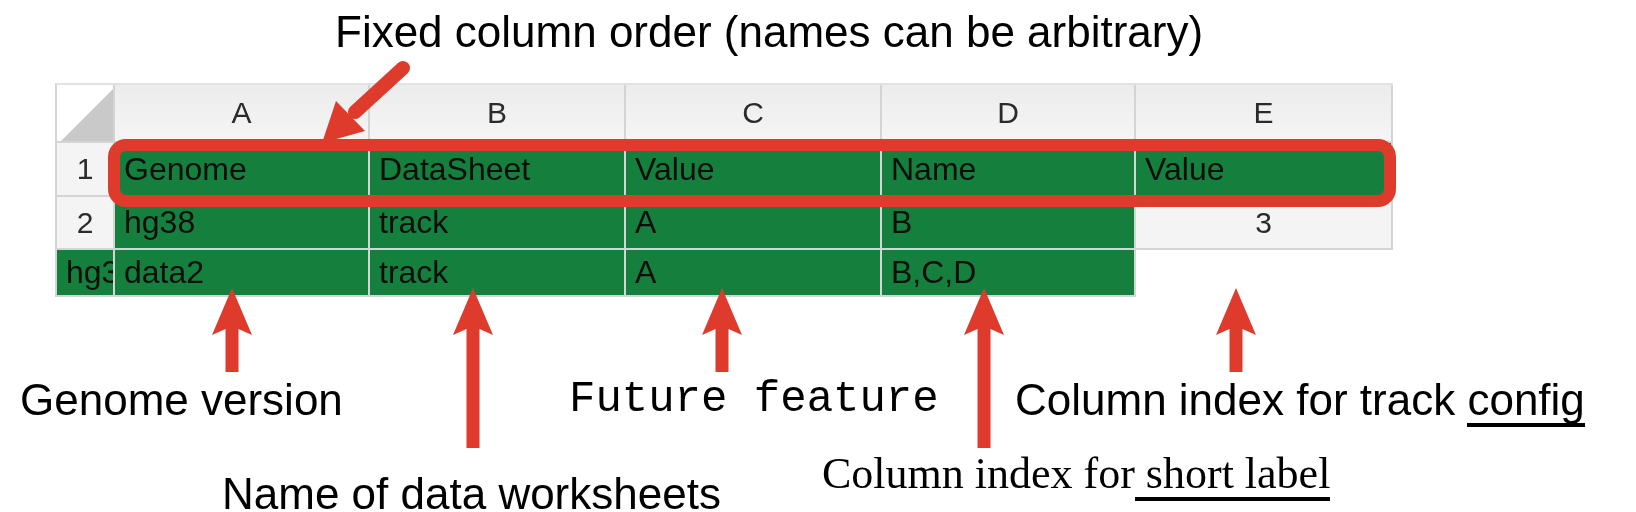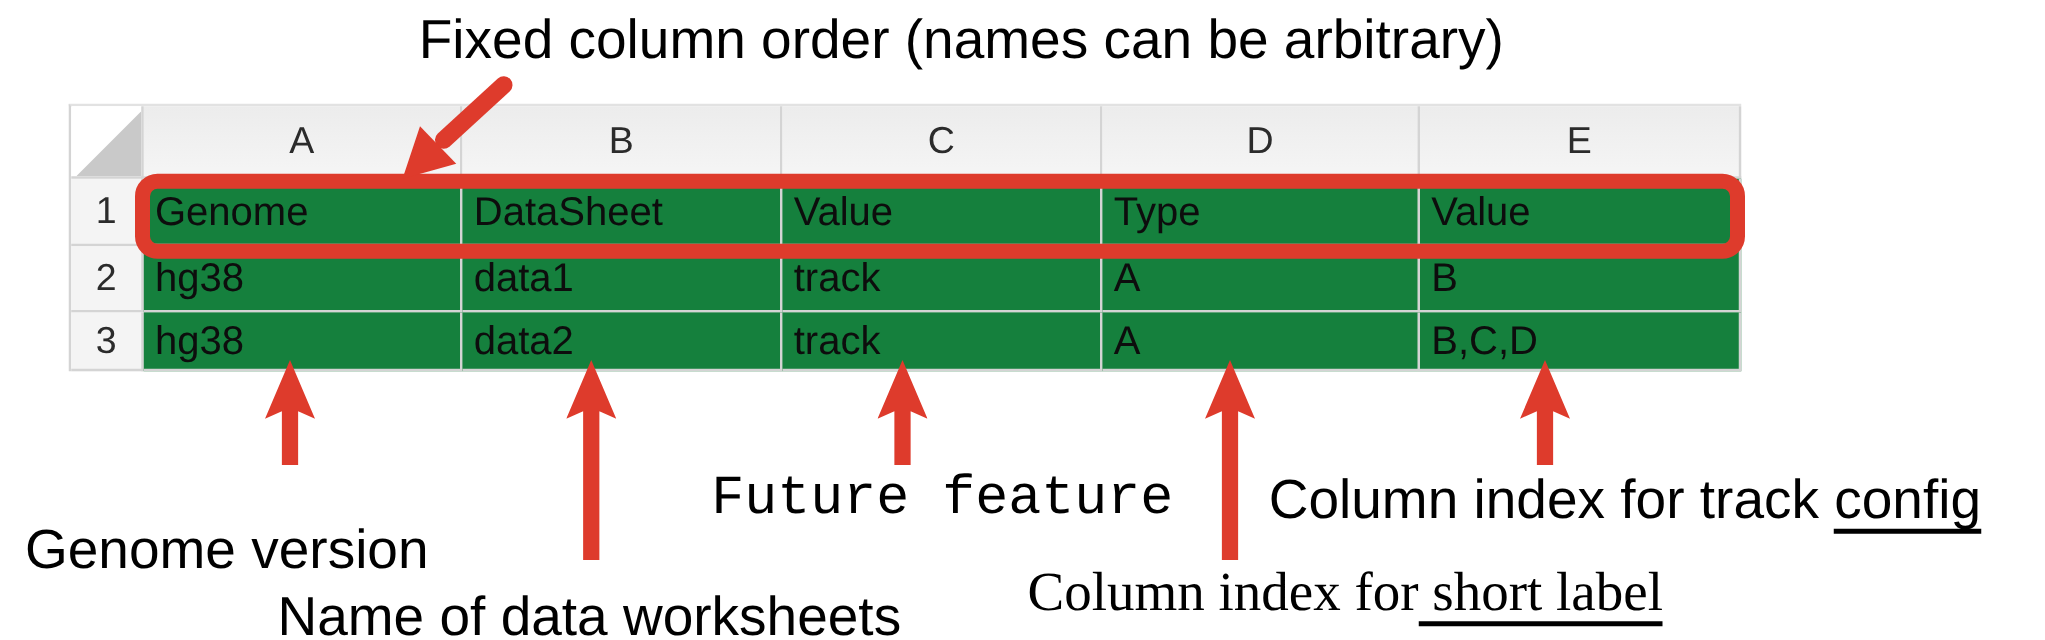--- a/index.html
+++ b/index.html
@@ -17,21 +17,21 @@
     font-family:"Liberation Sans",sans-serif;color:var(--ink);
   }
   .stage{position:absolute;inset:0;}
 
   
   .note{
     position:absolute;font-size:44px;line-height:1.08;color:#000;
     white-space:nowrap;letter-spacing:0;
   }
   .title{left:335px;top:8px;}
-  .lbl-genome{left:20px;top:376px;margin-top:40px;}
+  .lbl-genome{left:20px;top:376px;}
   .lbl-future{left:569px;top:376px;font-family:Liberation Mono, monospace;}
   .lbl-config{left:1015px;top:376px;}
   .lbl-worksheets{left:222px;top:450px;margin-top:20px;}
   .lbl-shortlabel{left:822px;top:450px;font-family:Liberation Serif, serif;}
   .u{
     display:inline-block;white-space:pre;
     border-bottom:4px solid #000;line-height:1.02;
   }
 
   
@@ -108,26 +108,25 @@
     <div class="cell colhead">A</div>
     <div class="cell colhead">B</div>
     <div class="cell colhead">C</div>
     <div class="cell colhead">D</div>
     <div class="cell colhead">E</div>
 
     <div class="cell rowhead">1</div>
     <div class="cell">Genome</div>
     <div class="cell">DataSheet</div>
     <div class="cell">Value</div>
-    <div class="cell">Type</div>
+    <div class="cell">Name</div>
     <div class="cell">Value</div>
 
     <div class="cell rowhead">2</div>
     <div class="cell">hg38</div>
-    <div class="cell">data1</div>
     <div class="cell">track</div>
     <div class="cell">A</div>
     <div class="cell">B</div>
 
     <div class="cell rowhead">3</div>
     <div class="cell">hg38</div>
     <div class="cell">data2</div>
     <div class="cell">track</div>
     <div class="cell">A</div>
     <div class="cell">B,C,D</div>

